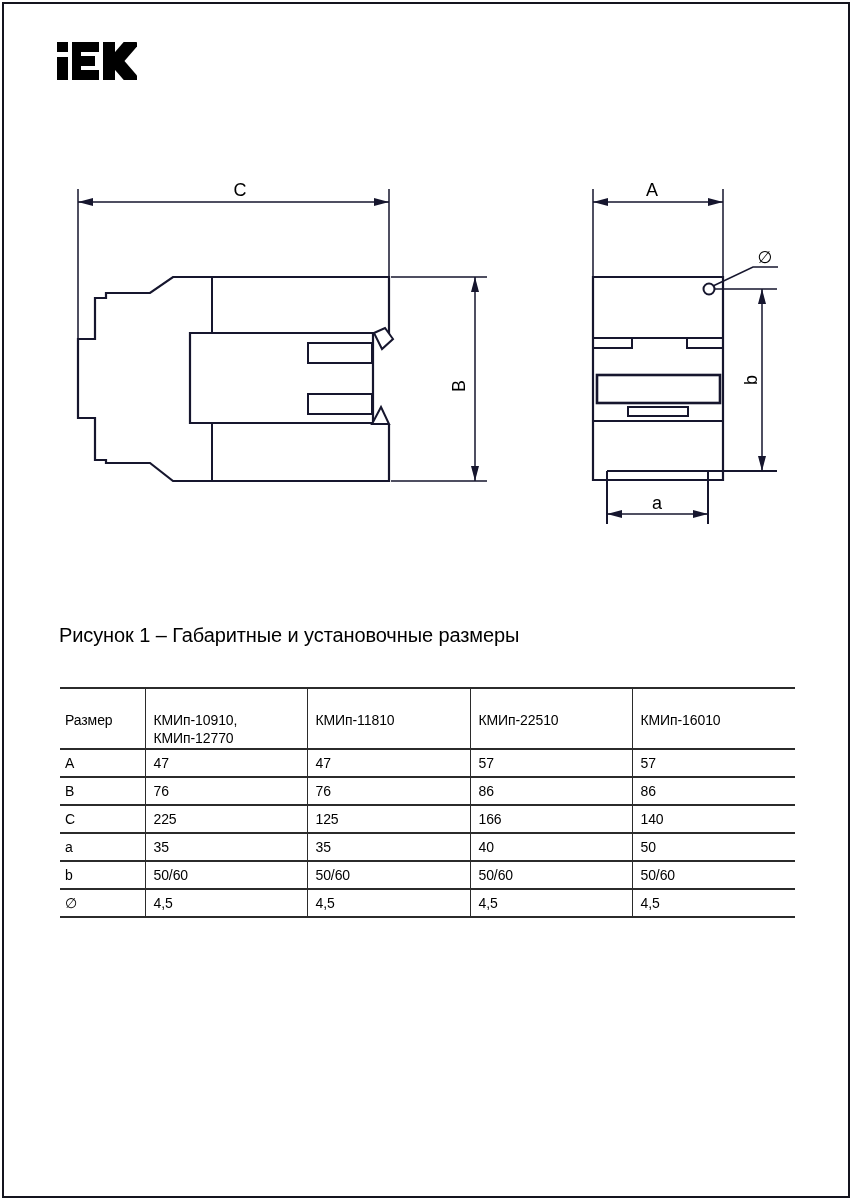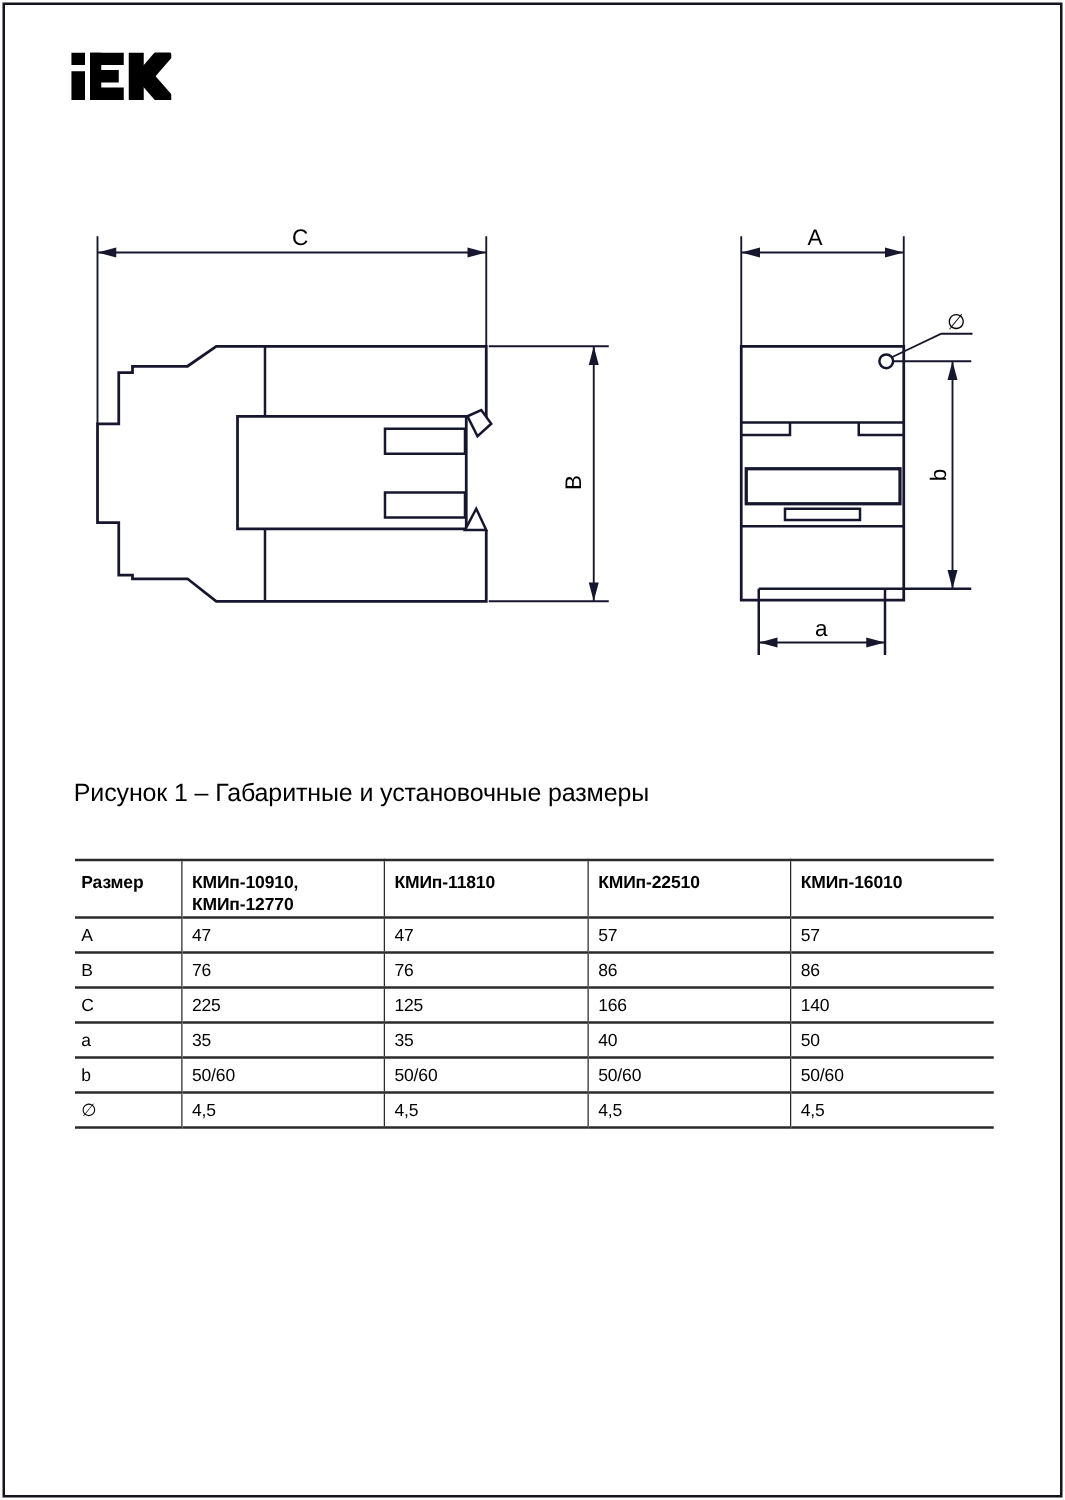--- a/index.html
+++ b/index.html
@@ -23,21 +23,21 @@
   .caption{position:absolute;left:59px;top:591px;font-size:20px;letter-spacing:-0.1px;margin-top:33px;}
   table.dims{
     position:absolute;left:60px;top:687px;width:735px;
     border-collapse:collapse;table-layout:fixed;
     font-size:14px;letter-spacing:-0.1px;
   }
   table.dims th, table.dims td{
     font-weight:normal;text-align:left;padding:0 4px 0 8px;
     border-bottom:2px solid #2b2b2b;
   }
-  table.dims th{vertical-align:top;padding-top:8px;white-space:pre-line;line-height:1.28;font-weight:bold;}
+  table.dims th{vertical-align:top;padding-top:23px;white-space:pre-line;line-height:1.28;}
   table.dims thead tr{height:46px;border-top:2px solid #2b2b2b;}
   table.dims tbody tr{height:28px;}
   table.dims th:first-child, table.dims td:first-child{padding-left:5px;}
   table.dims th + th, table.dims td + td{border-left:1.5px solid #2b2b2b;}
 </style>
 </head>
 <body>
 
 <div class="frame"></div>
 

